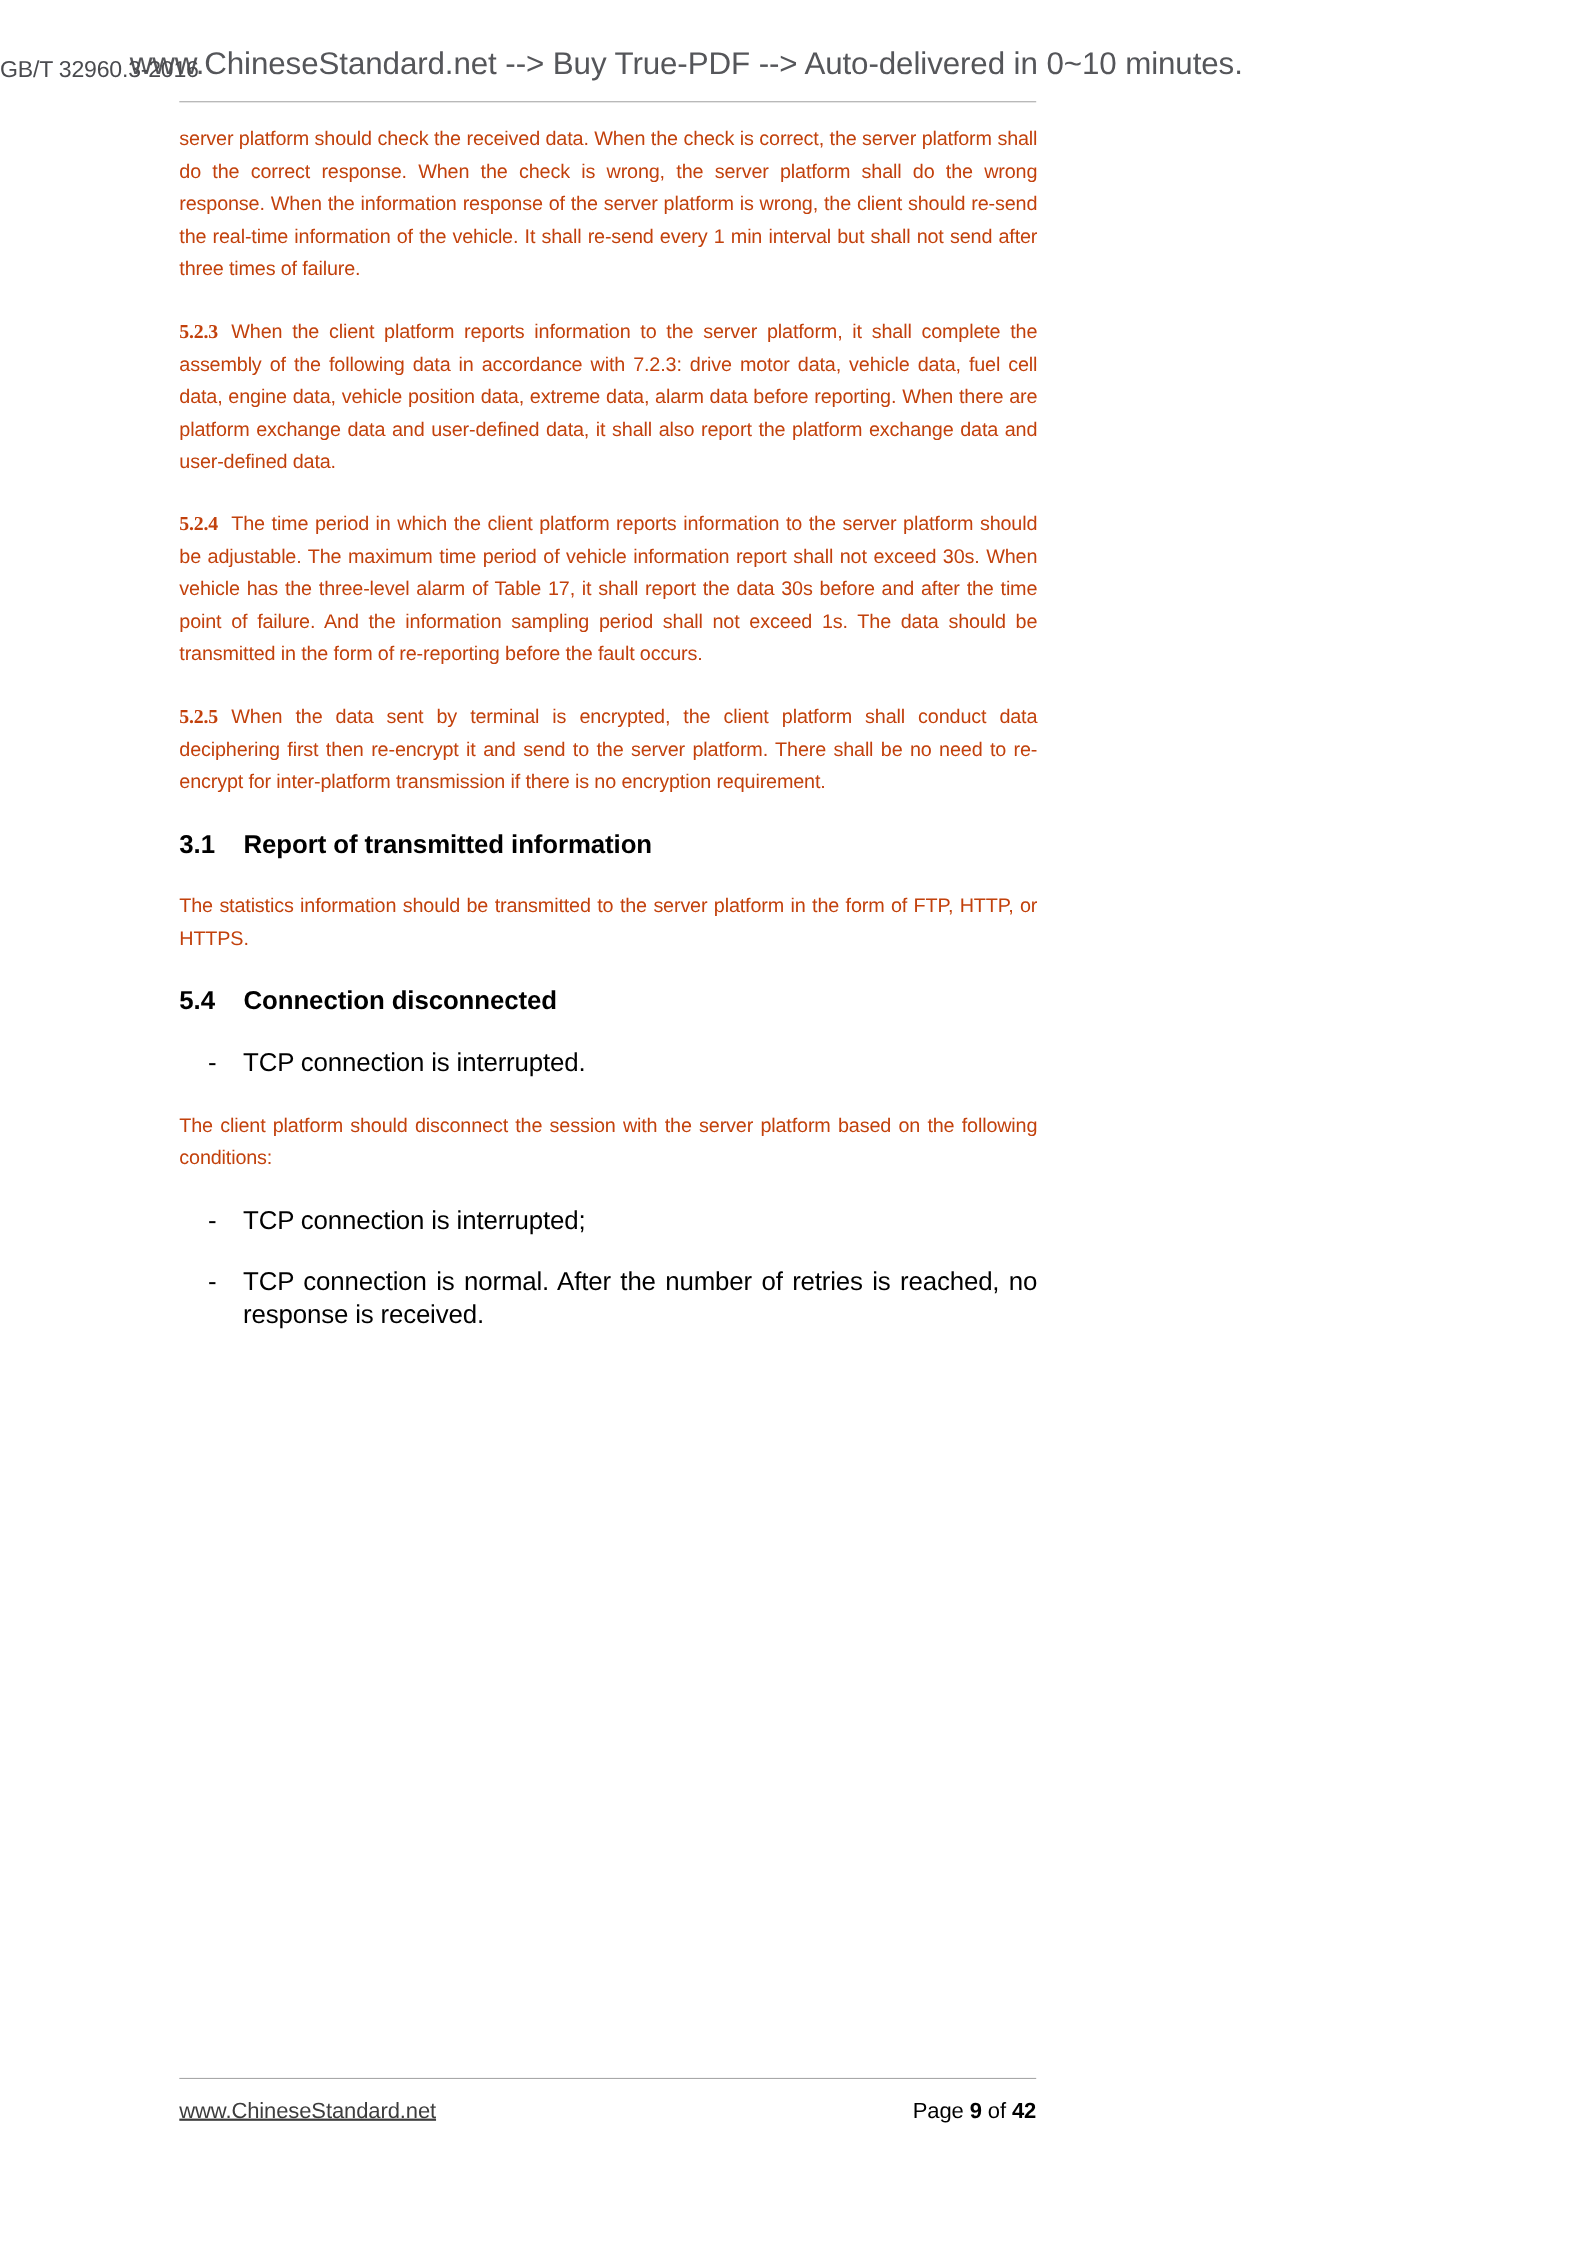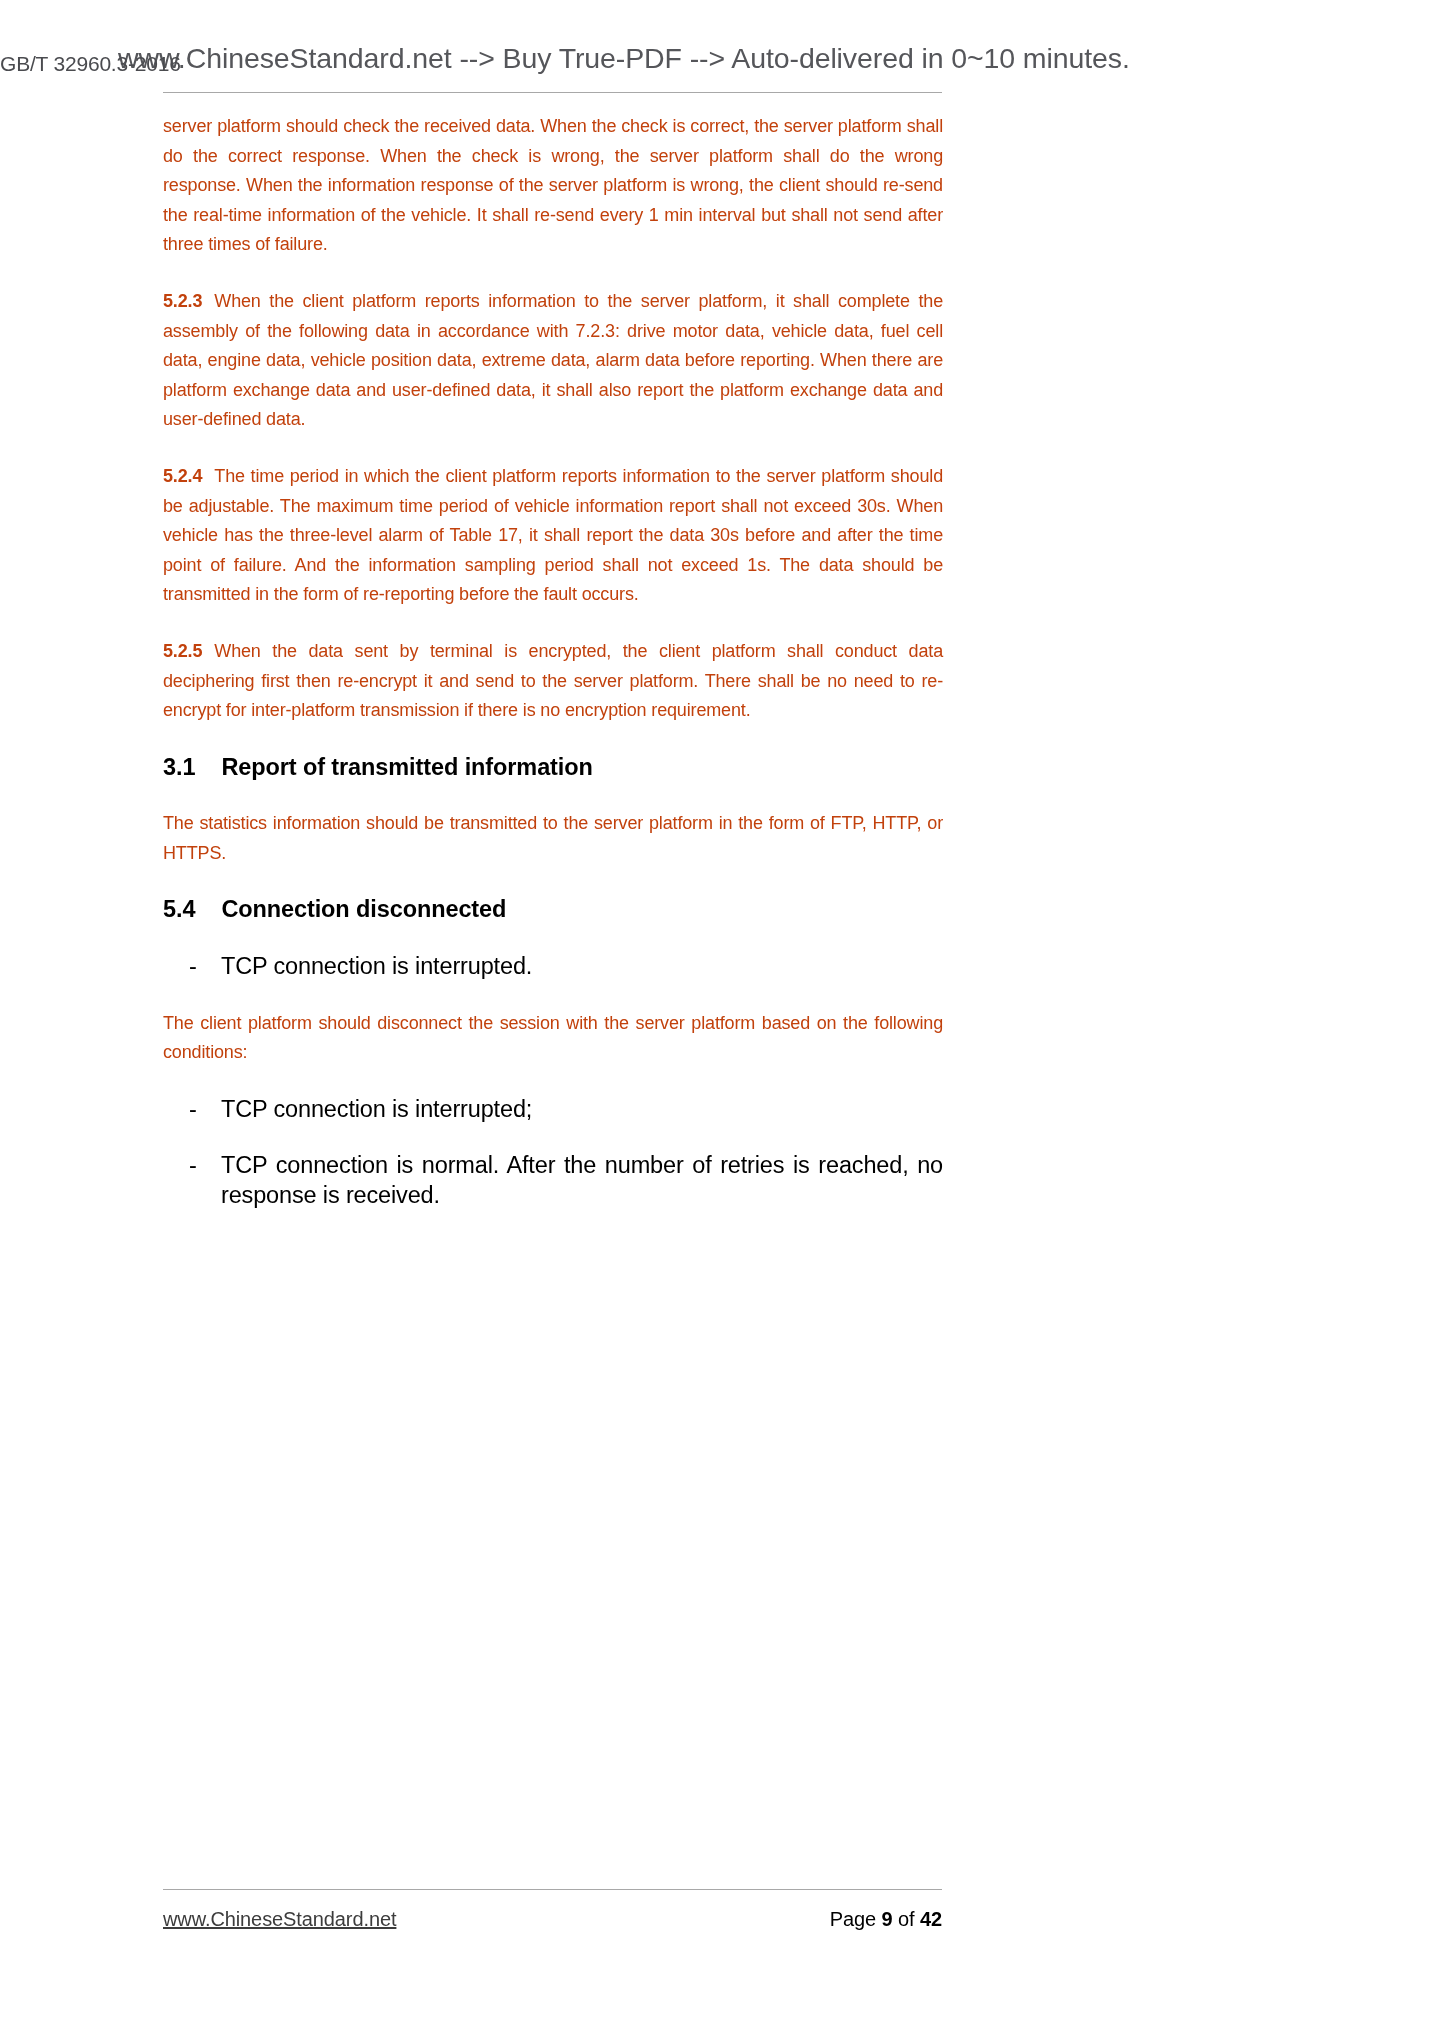--- a/index.html
+++ b/index.html
@@ -70,20 +70,21 @@
     line-height: 29.6px;
     text-align: justify;
     text-justify: inter-word;
     margin: 0 0 27px 0;
     color: #c2410c;
     letter-spacing: -0.15px;
   }
   .para:last-child { margin-bottom: 0; }
   .para .num {
     font-weight: bold;
+    font-family: Liberation Serif, serif;
   }
   .para .gap {
     display: inline-block;
     width: 12px;
   }
 
   .heading {
     font-size: 23.5px;
     line-height: 29.6px;
     font-weight: bold;

